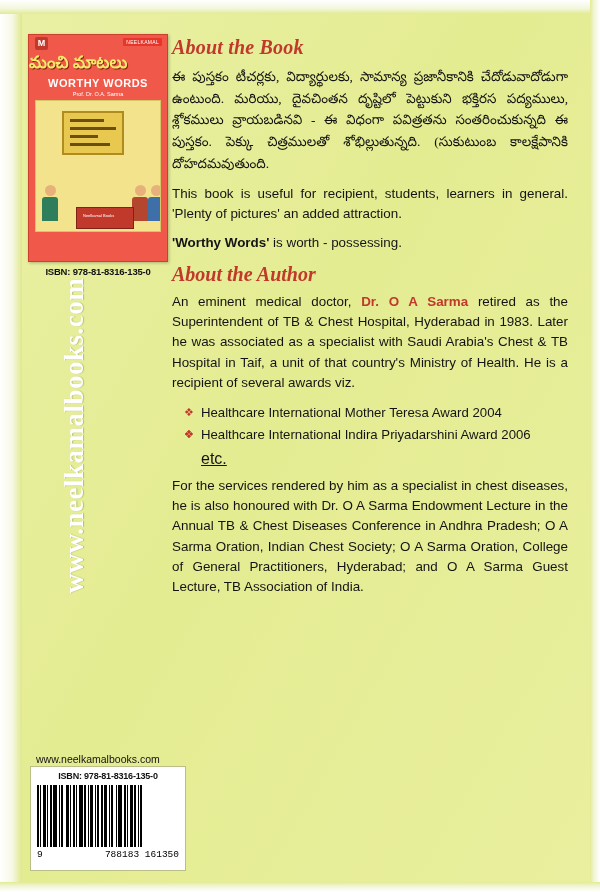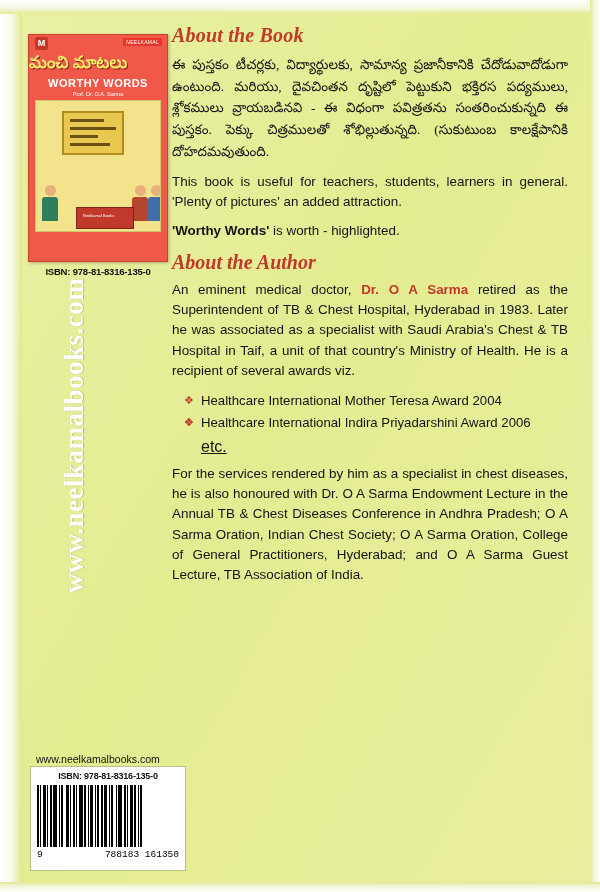--- a/index.html
+++ b/index.html
@@ -117,21 +117,21 @@
   }
   .isbn-line {
     position:absolute; left:28px; top: 266px; width:140px;
     text-align:center; font-size: 9.5px; font-weight:bold; color:#111;
     letter-spacing:-.2px;
   }
 
   
   .col {
     position: absolute;
-    left: 172px; top: 24px; width: 396px;
+    left: 172px; top: 36px; width: 396px;
   }
   h2.section {
     font-family: "Liberation Serif", serif;
     font-style: italic;
     font-weight: bold;
     color: #c0392b;
     font-size: 20px;
     margin: 0 0 7px 0;
     letter-spacing: .2px;
   }
@@ -238,24 +238,24 @@
     </div>
   </div>
   <div class="isbn-line">ISBN: 978-81-8316-135-0</div>
 
   <div class="col">
     <h2 class="section">About the Book</h2>
 
     <p class="telugu">ఈ పుస్తకం టీచర్లకు, విద్యార్థులకు, సామాన్య ప్రజానీకానికి చేదోడువాదోడుగా ఉంటుంది. మరియు, దైవచింతన దృష్టిలో పెట్టుకుని భక్తిరస పద్యములు, శ్లోకములు వ్రాయబడినవి - ఈ విధంగా పవిత్రతను సంతరించుకున్నది ఈ పుస్తకం. పెక్కు చిత్రములతో శోభిల్లుతున్నది. (సుకుటుంబ కాలక్షేపానికి దోహదమవుతుంది.</p>
 
 
-    <p class="para justify">This book is useful for teachers, students, learners in general. 'Plenty of pictures' an added attraction.</p>
+    <p class="para justify">This book is useful for recipient, students, learners in general. 'Plenty of pictures' an added attraction.</p>
 
     <p class="para">
-      <b>'Worthy Words'</b><span> is worth - highlighted.</span>
+      <b>'Worthy Words'</b><span> is worth - possessing.</span>
     </p>
 
     <div class="author-block">
       <h2 class="author-head">About the Author</h2>
 
       <p class="para justify">
         <span>An eminent medical doctor, </span><span class="redname">Dr. O A Sarma</span><span> retired as the Superintendent of TB &amp; Chest Hospital, Hyderabad in 1983. Later he was associated as a specialist with Saudi Arabia's Chest &amp; TB Hospital in Taif, a unit of that country's Ministry of Health. He is a recipient of several awards viz.</span>
       </p>
 
       <ul class="awards">

